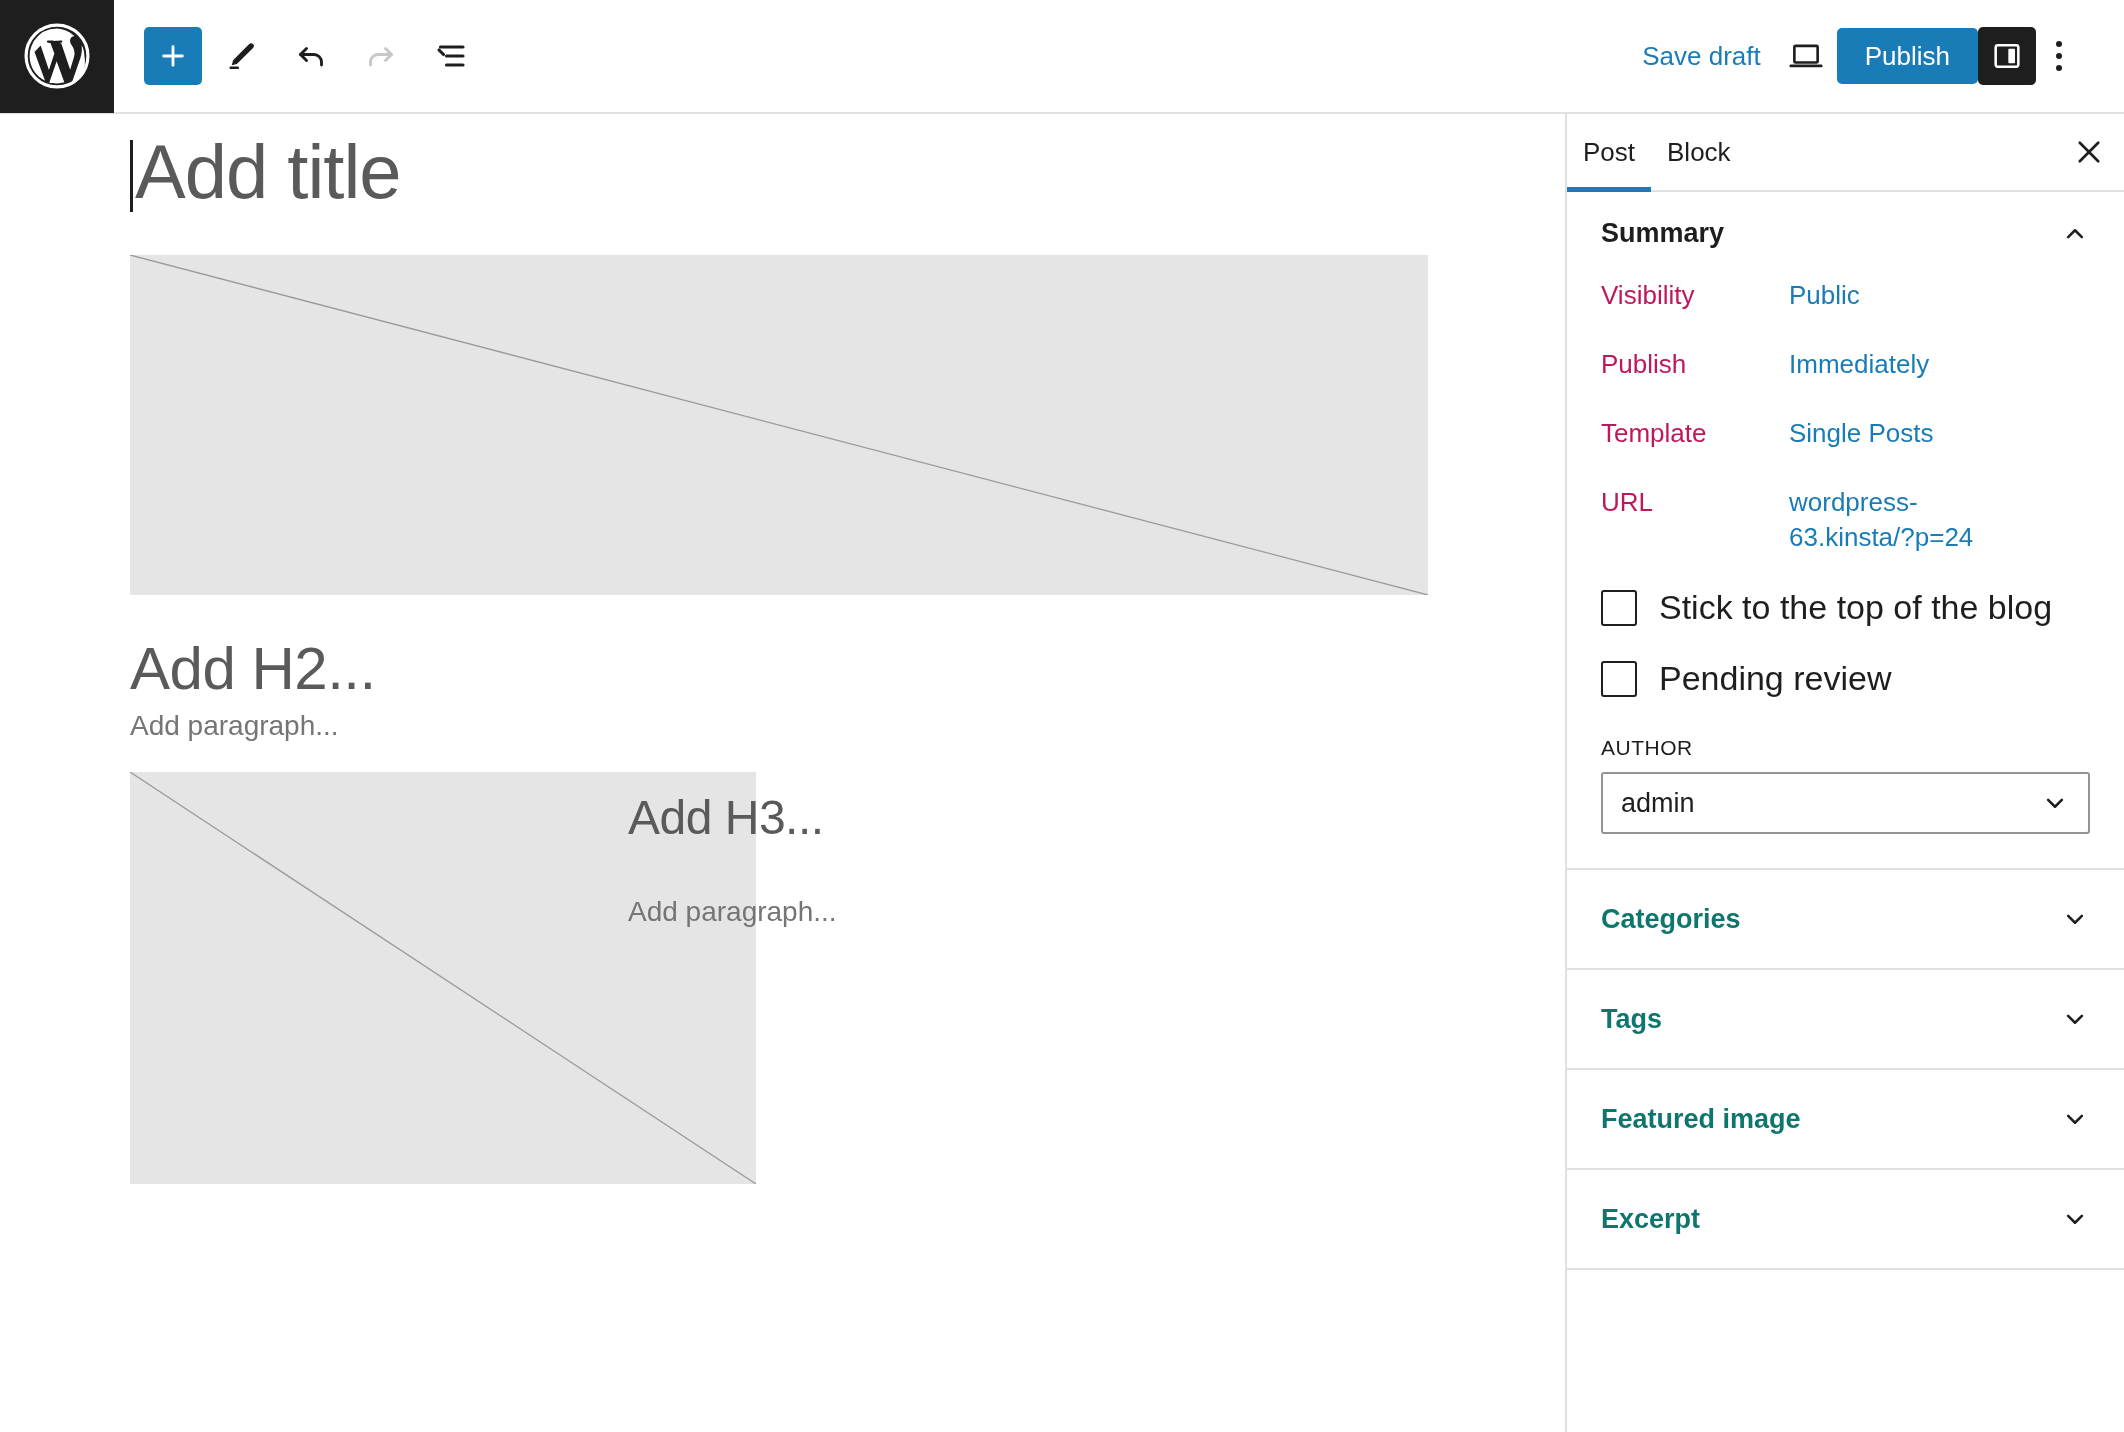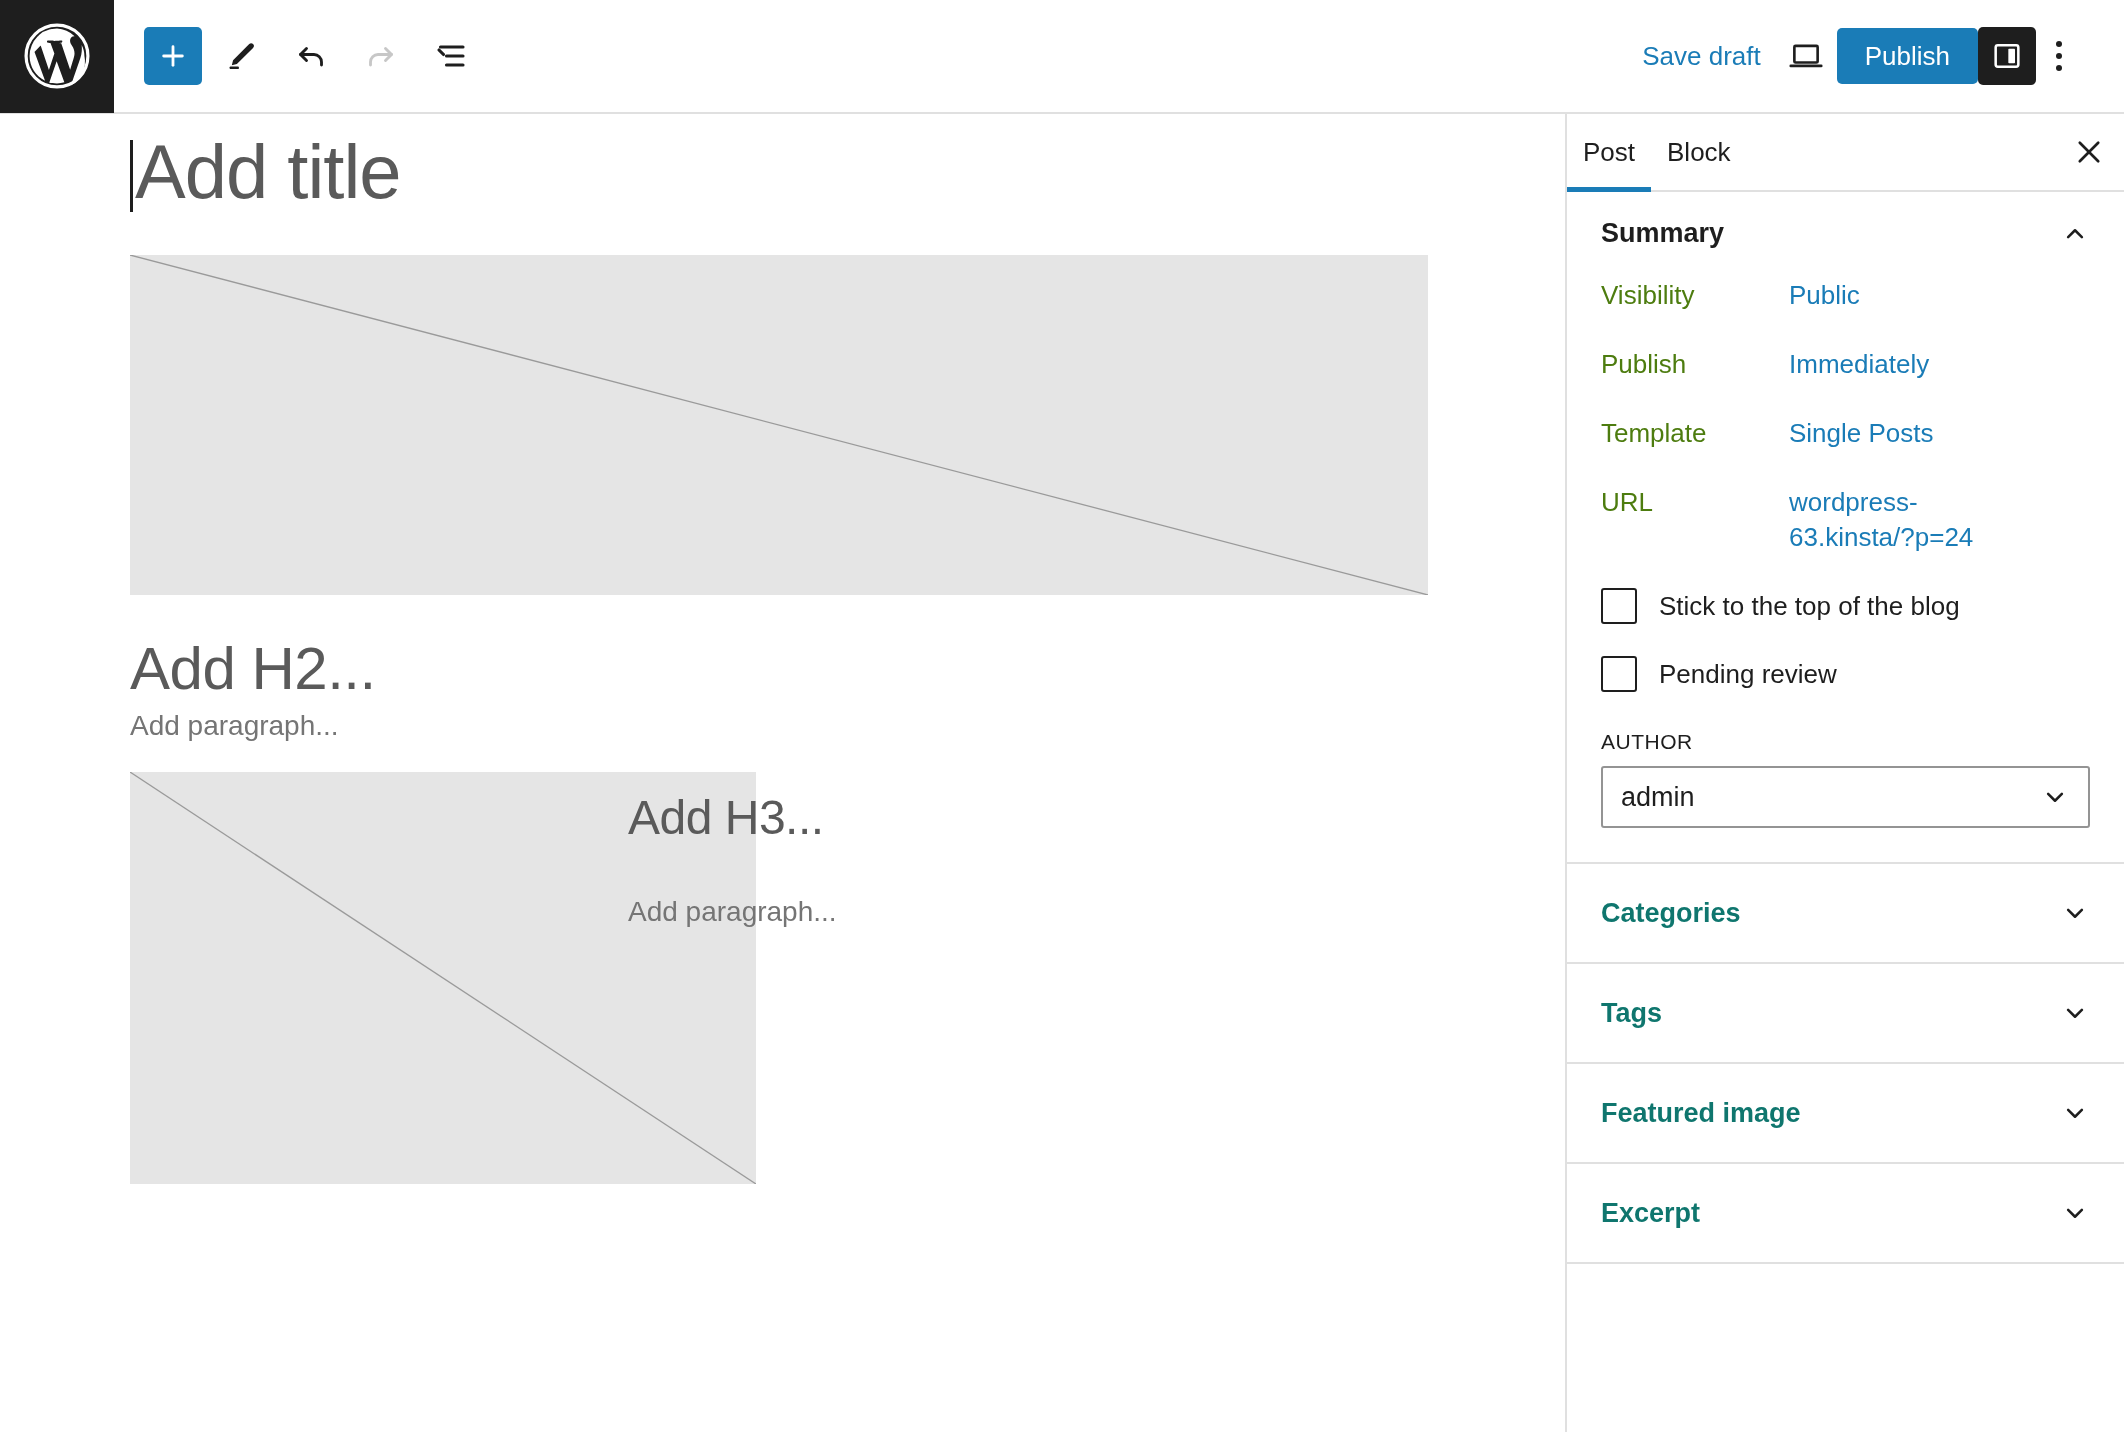--- a/index.html
+++ b/index.html
@@ -217,21 +217,21 @@
 
   .sum-row {
     display: flex;
     align-items: flex-start;
     padding: 17px 0;
   }
   .sum-label {
     width: 188px;
     flex: 0 0 188px;
     font-size: 26px;
-    color: #4d7c0f;
+    color: #be185d;
     line-height: 1.35;
   }
   .sum-value {
     font-size: 26px;
     color: #1a7cb7;
     background: none; border: none; padding: 0;
     cursor: pointer;
     text-align: left;
     line-height: 1.35;
     word-break: break-word;
@@ -244,21 +244,21 @@
     padding: 16px 0;
     cursor: pointer;
   }
   .cb-box {
     width: 36px; height: 36px;
     flex: 0 0 36px;
     border: 2px solid #1e1e1e;
     border-radius: 3px;
     background: #fff;
   }
-  .cb-label { font-size: 26px; color: #1e1e1e; }
+  .cb-label { font-size: 34px; color: #1e1e1e; }
 
   .author-label {
     font-size: 21px;
     font-weight: normal;
     letter-spacing: 0.5px;
     color: #1e1e1e;
     margin-top: 22px;
     margin-bottom: 12px;
   }
   .author-select {

